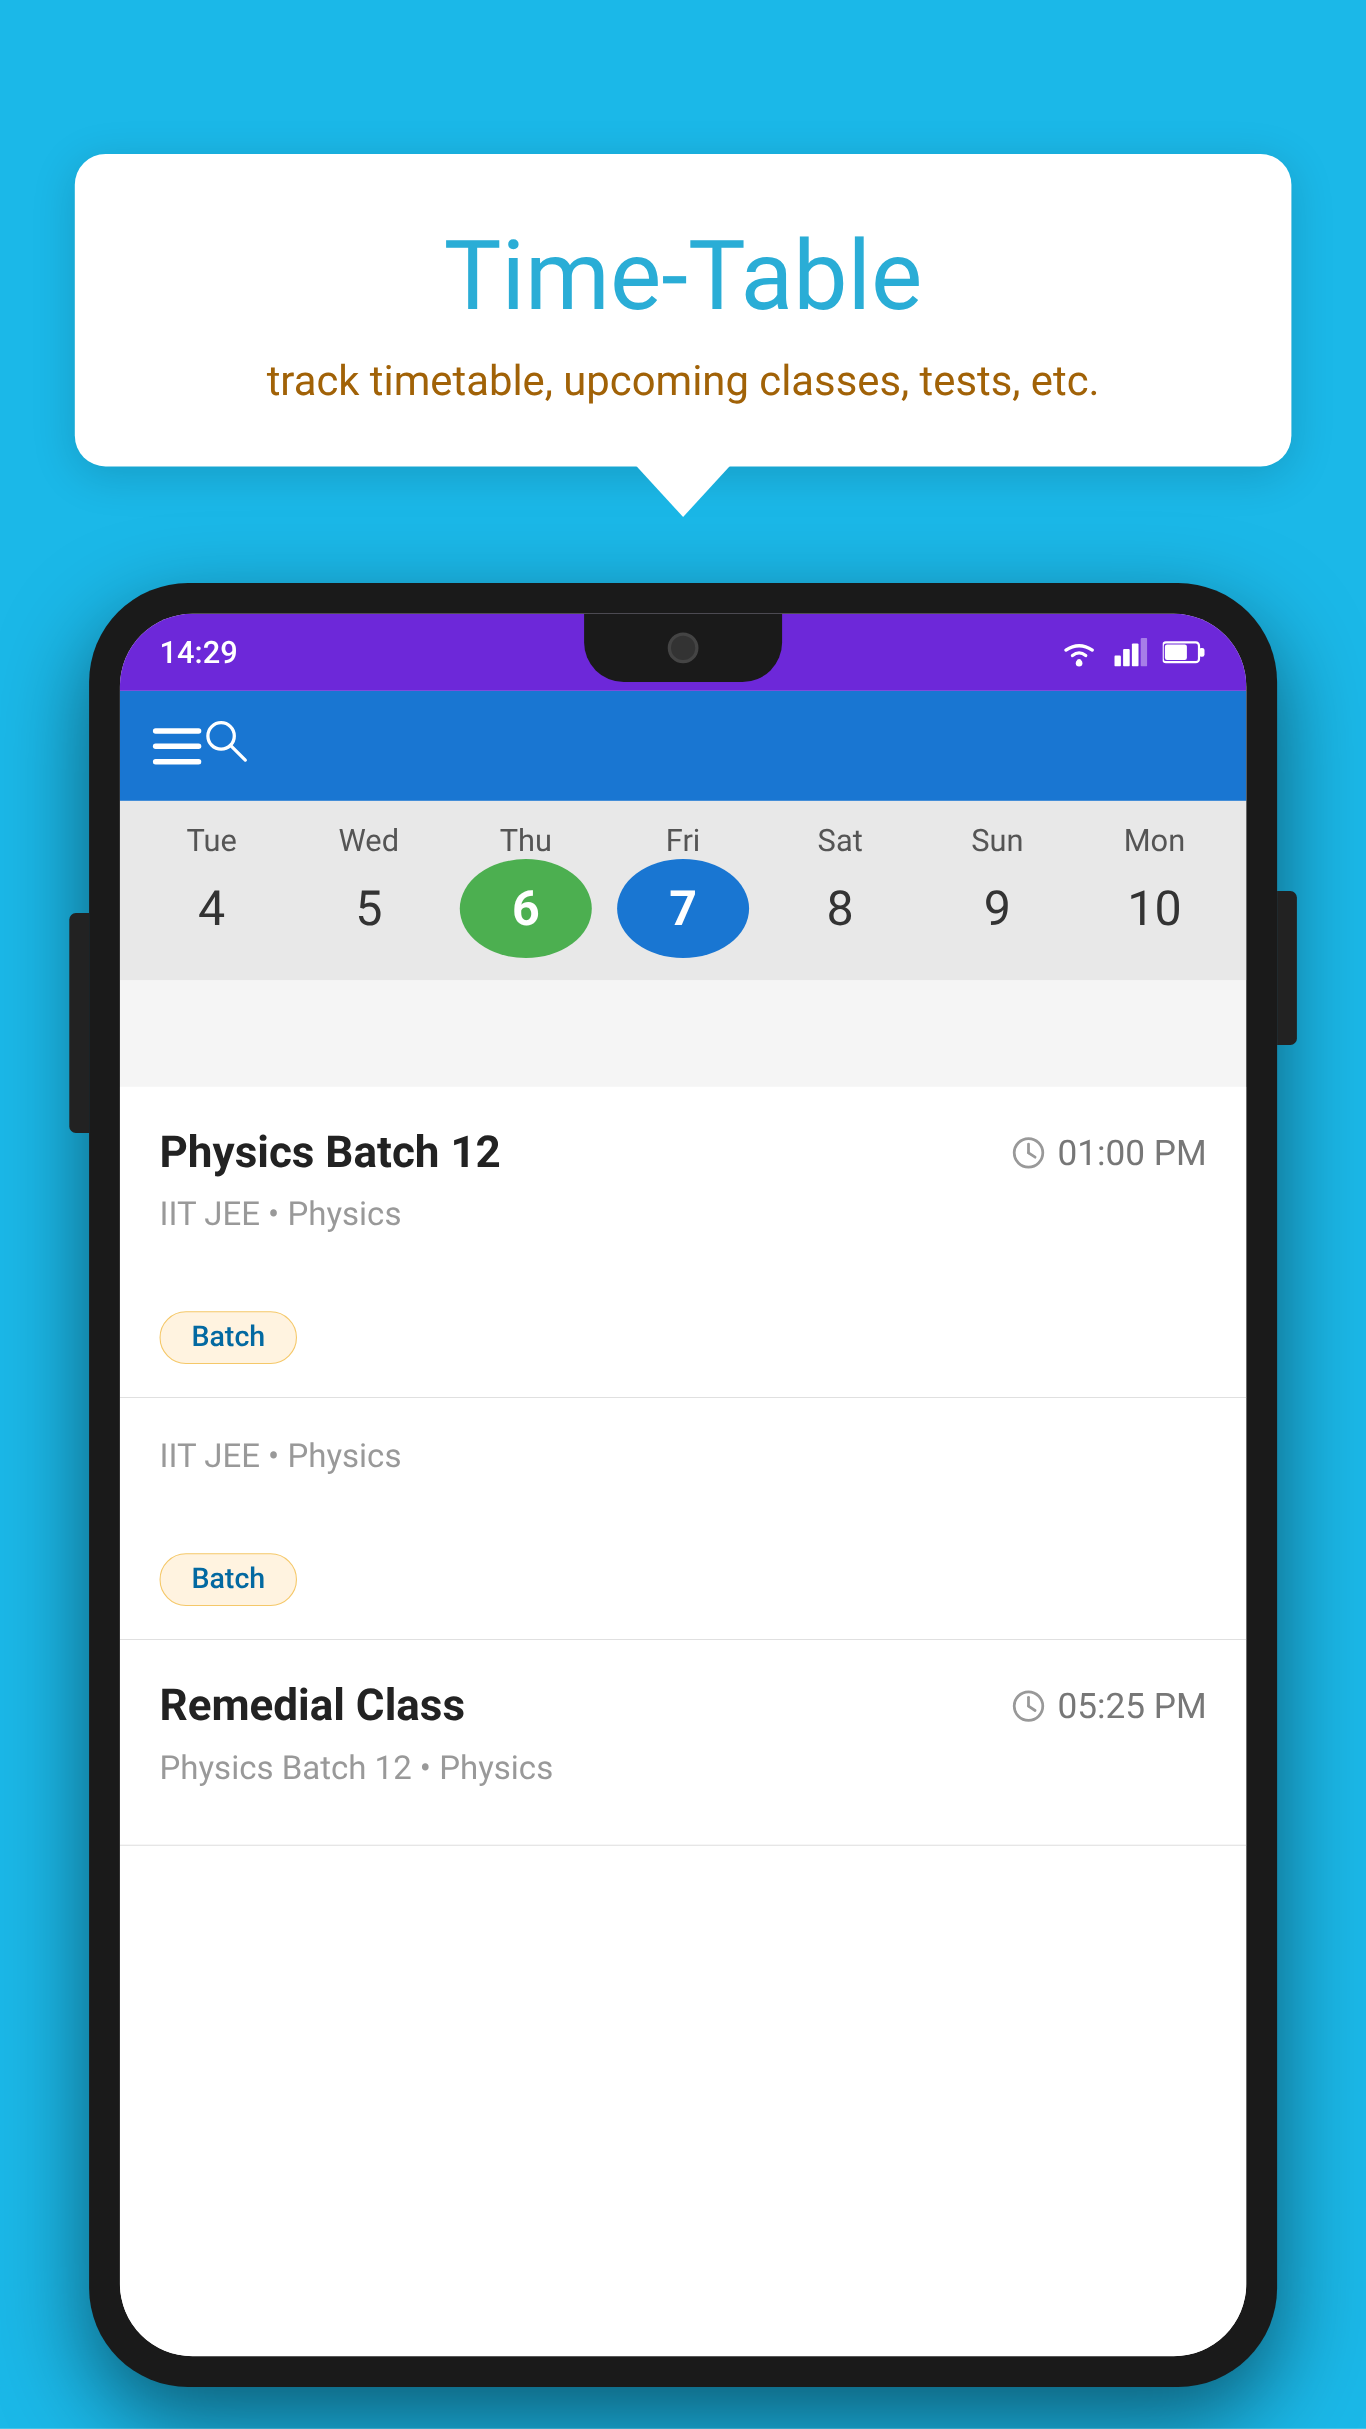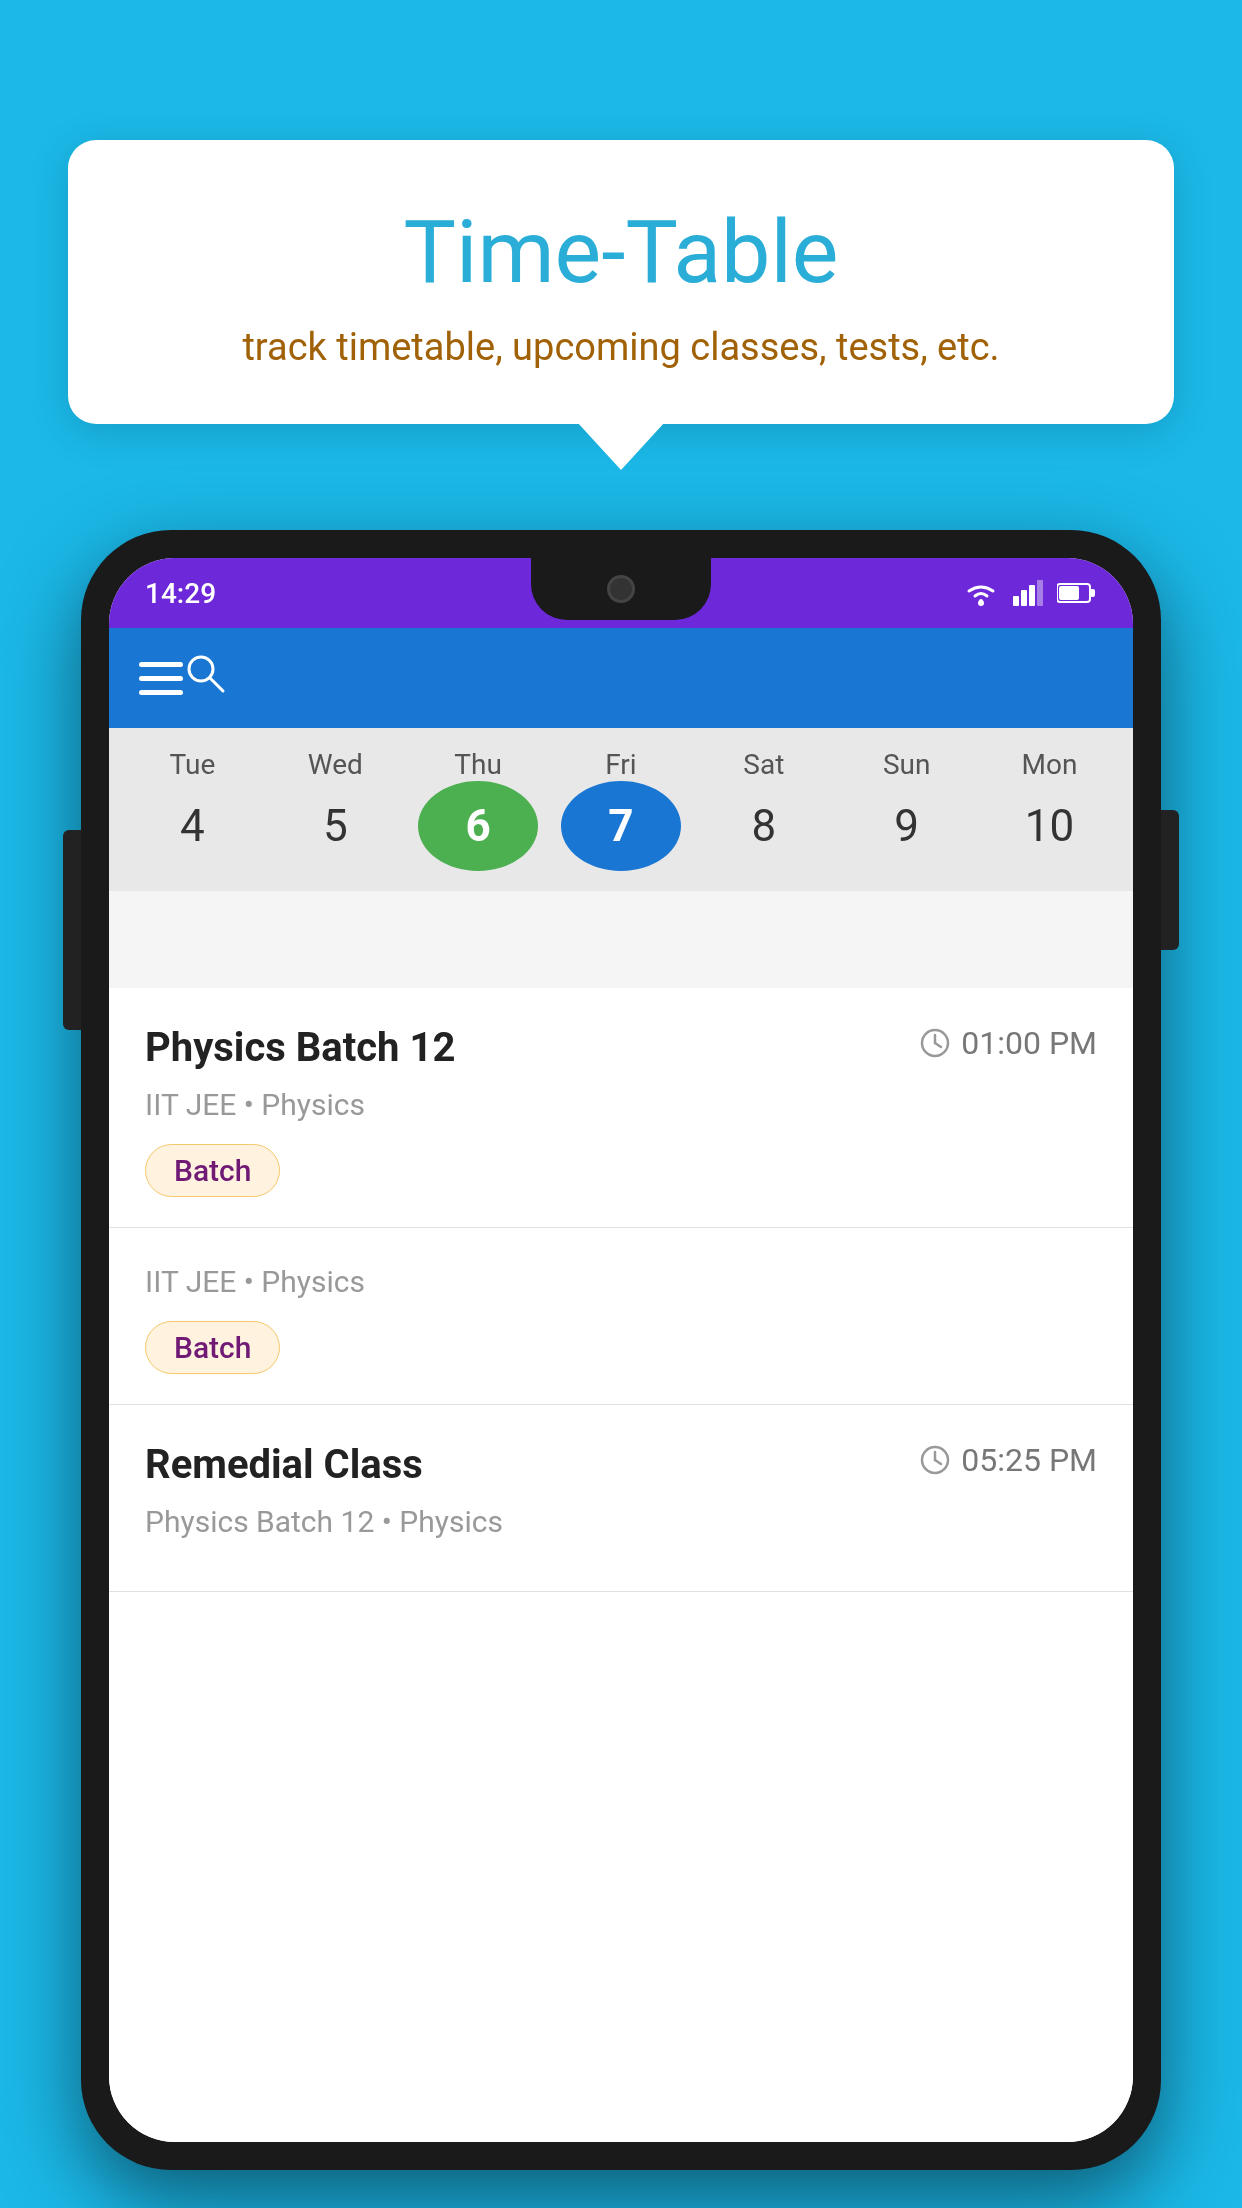--- a/index.html
+++ b/index.html
@@ -279,21 +279,21 @@
 
     .class-card {
       background: white;
       border-bottom: 1px solid #e0e0e0;
       padding: 36px 36px 30px;
     }
 
     .class-header {
       display: flex;
       justify-content: space-between;
-      align-items: flex-start;
+      align-items: center;
       margin-bottom: 16px;
     }
 
     .class-name {
       font-size: 40px;
       font-weight: 700;
       color: #222;
     }
 
     .class-time {
@@ -306,26 +306,27 @@
 
     .class-meta {
       font-size: 30px;
       color: #999;
       margin-bottom: 22px;
     }
 
     .batch-badge {
       display: inline-block;
       background: #FFF3E0;
-      color: #701a75;
+      color: #0369a1;
       border: 1.5px solid #F5C869;
       border-radius: 40px;
       padding: 8px 28px;
-      font-size: 30px;
+      font-size: 26px;
       font-weight: 500;
+      margin-top: 48px;
     }
   </style>
 </head>
 <body>
 
 <div class="tooltip-card">
   <div class="tooltip-title">Time-Table</div>
   <div class="tooltip-subtitle">track timetable, upcoming classes, tests, etc.</div>
 </div>
 

